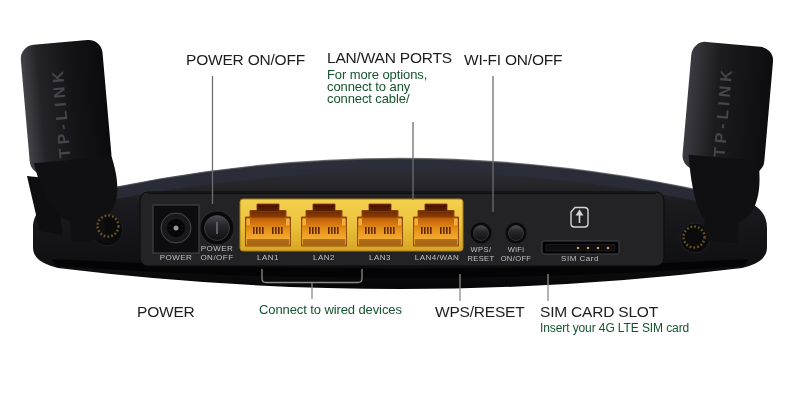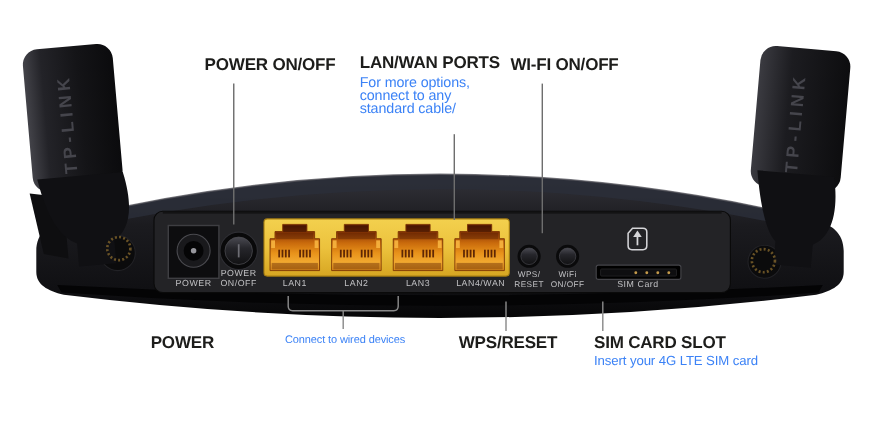--- a/index.html
+++ b/index.html
@@ -1,21 +1,21 @@
 <!DOCTYPE html>
 <html><head>
 <meta charset="utf-8">
 <style>
   html,body{margin:0;padding:0;background:#fff;}
   #stage{position:relative;width:800px;height:400px;background:#ffffff;overflow:hidden;
          font-family:"Liberation Sans",sans-serif;}
   #router-svg{position:absolute;left:0;top:0;z-index:1;}
   .callout{position:absolute;z-index:2;color:#1d1d1b;}
-  .co-head{font-weight:700;font-size:15.5px;letter-spacing:-0.2px;white-space:nowrap;}
-  .co-desc{font-size:13px;line-height:12px;letter-spacing:-0.1px;white-space:nowrap;color:#3b82f6;}
+  .co-head{font-weight:400;font-size:15.5px;letter-spacing:-0.2px;white-space:nowrap;}
+  .co-desc{font-size:13px;line-height:12px;letter-spacing:-0.1px;white-space:nowrap;color:#14532d;}
   .co-desc-line{height:11.8px;}
 </style>
 </head>
 <body>
 
 <div id="stage">
 
   <svg id="router-svg" width="800" height="400" viewBox="0 0 800 400">
     <defs>
       <linearGradient id="gradBody" x1="0" y1="0" x2="0" y2="1">
@@ -181,32 +181,32 @@
     </g>
   </svg>
 
   <div class="callout co-head" style="left:186px;top:51px">POWER ON/OFF</div>
 
   <div class="callout" style="left:327px;top:49px">
     <div class="co-head">LAN/WAN PORTS</div>
     <div class="co-desc" style="margin-top:2px">
       <div class="co-desc-line">For more options,</div>
       <div class="co-desc-line">connect to any</div>
-      <div class="co-desc-line">standard cable/</div>
+      <div class="co-desc-line">connect cable/</div>
     </div>
   </div>
 
   <div class="callout co-head" style="left:464px;top:51px">WI-FI ON/OFF</div>
 
   <div class="callout co-head" style="left:137px;top:303px">POWER</div>
 
   <div class="callout" style="left:259px;top:303px">
-    <div class="co-desc" style="margin-top:1px;font-size:10px">Connect to wired devices</div>
+    <div class="co-desc" style="margin-top:1px;font-size:13px">Connect to wired devices</div>
   </div>
 
-  <div class="callout co-head" style="left:417px;top:303px">WPS/RESET</div>
+  <div class="callout co-head" style="left:435px;top:303px">WPS/RESET</div>
 
   <div class="callout" style="left:540px;top:303px">
     <div class="co-head">SIM CARD SLOT</div>
     <div class="co-desc" style="margin-top:1px;font-size:12px">Insert your 4G LTE SIM card</div>
   </div>
 
 </div>
 
 </body></html>

